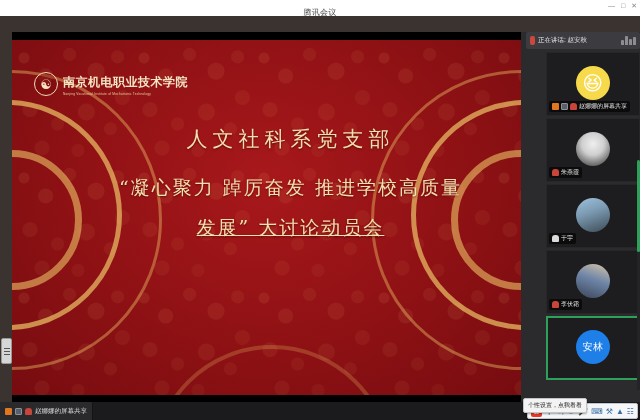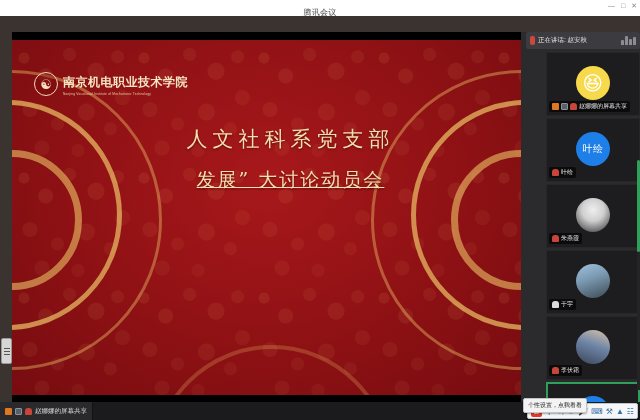--- a/index.html
+++ b/index.html
@@ -258,20 +258,21 @@
       <div class="school-logo">
         <span class="logo-seal">☯</span>
         <span>
           <span class="logo-cn">南京机电职业技术学院</span>
           <span class="logo-en">Nanjing Vocational Institute of Mechatronic Technology</span>
         </span>
       </div>
 
       <div class="slide-body">
         <div class="slide-title">人文社科系党支部</div>
+        <div class="slide-sub1">“凝心聚力  踔厉奋发  推进学校高质量</div>
         <div class="slide-sub2">发展” 大讨论动员会</div>
       </div>
     </div>
 
     <div class="edge-tool">
       <i></i>
       <i></i>
       <i></i>
     </div>
 
@@ -293,27 +294,20 @@
         <div class="tile">
           <div class="tile-av emoji">😆</div>
           <div class="tile-badge">
             <span class="bi person"></span>
             <span class="bi screen"></span>
             <span class="bi mic"></span>
             <span class="tile-name">赵娜娜的屏幕共享</span>
           </div>
         </div>
 
-        <div class="tile">
-          <div class="tile-av blue">叶绘</div>
-          <div class="tile-badge">
-            <span class="bi mic"></span>
-            <span class="tile-name">叶绘</span>
-          </div>
-        </div>
 
         <div class="tile">
           <div class="tile-av photo-a"></div>
           <div class="tile-badge">
             <span class="bi mic"></span>
             <span class="tile-name">朱燕霞</span>
           </div>
         </div>
 
         <div class="tile">

